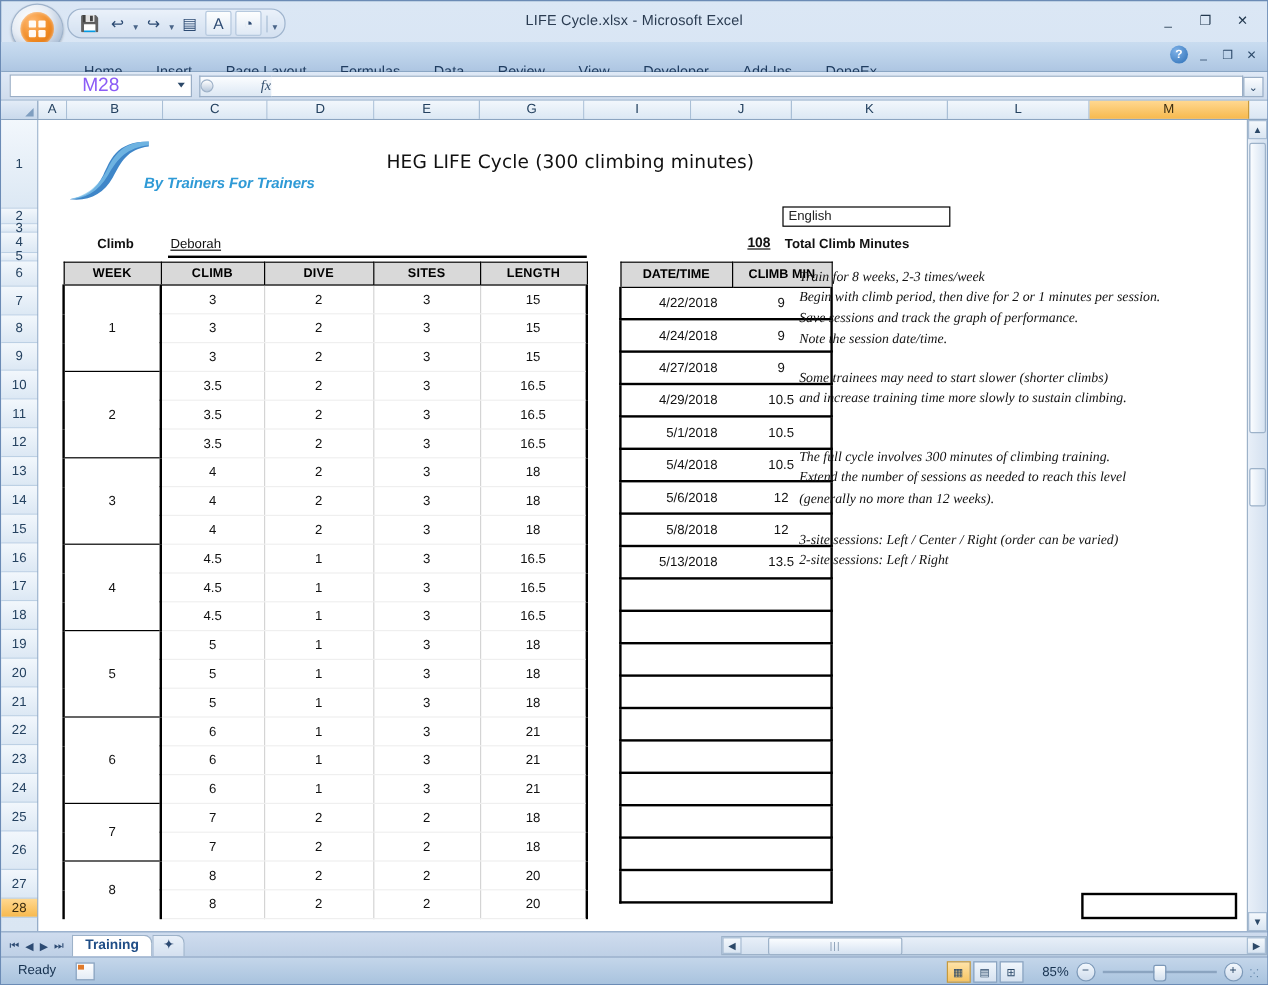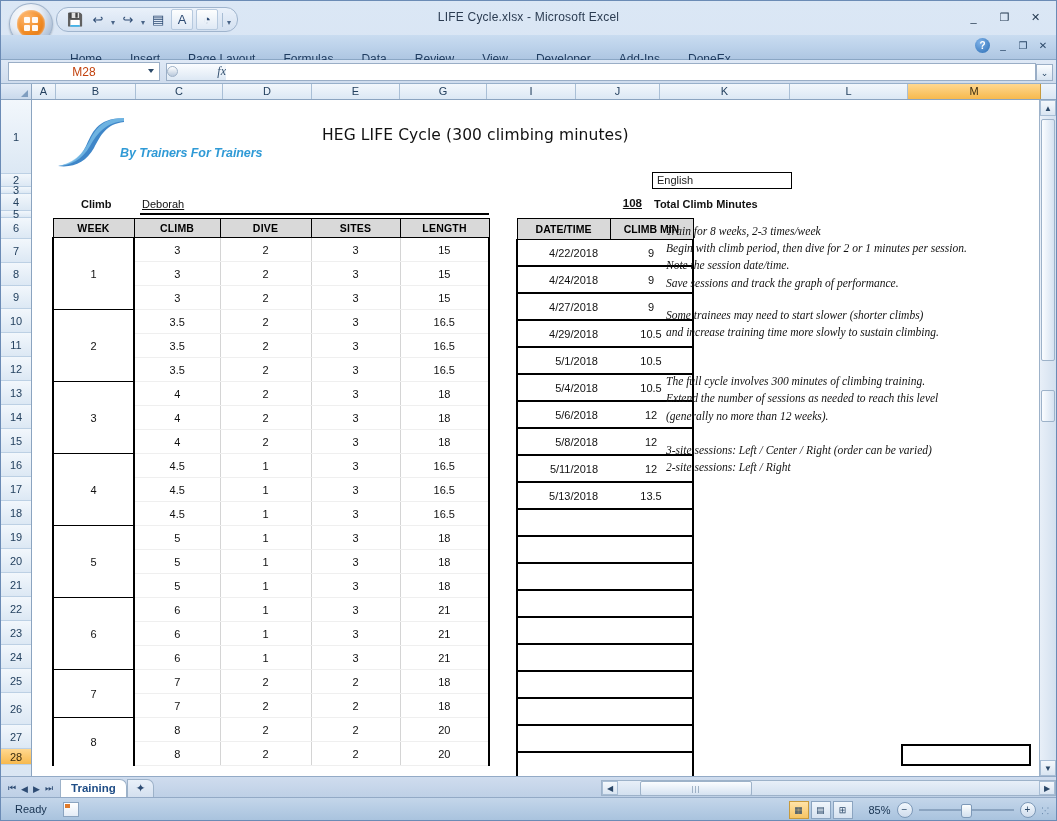--- a/index.html
+++ b/index.html
@@ -73,21 +73,21 @@
   .fbar{
     position:relative;height:23px;
     background:linear-gradient(to bottom,#dfe9f6,#cfdced);
     border-bottom:1px solid #98b0ca;
     display:flex;align-items:center;
   }
   .namebox{
     width:150px;height:17px;margin-left:7px;background:#fff;border:1px solid #9aaec6;
     display:flex;align-items:center;justify-content:center;position:relative;
   }
-  .namebox span{font-size:12px;color:#c2410c;}
+  .namebox span{font-size:16px;color:#8b5cf6;}
   .nb-caret{position:absolute;right:5px;top:6px;width:0;height:0;
     border-left:3.5px solid transparent;border-right:3.5px solid transparent;border-top:4px solid #2b4868;}
   .fxgroup{display:flex;align-items:center;margin-left:6px;gap:0;}
   .fx-pill{
     width:60px;height:18px;border:1px solid #9aaec6;border-right:none;
     background:linear-gradient(to bottom,#fbfdff,#dde8f4);
     display:flex;align-items:center;justify-content:space-between;padding:0 0;box-sizing:border-box;
   }
   .fx-dot{width:9px;height:9px;border-radius:50%;background:linear-gradient(to bottom,#fff,#b9c9dc);border:1px solid #9fb2c8;}
   .fx-lbl{font-family:"Liberation Serif",serif;font-style:italic;font-size:12px;color:#33506f;}
@@ -562,24 +562,20 @@
             </tr>
         <tr>
               <td class="lv ldt lcol-l">5/6/2018</td>
               <td class="lv lcm lcol-r">12</td>
             </tr>
         <tr>
               <td class="lv ldt lcol-l">5/8/2018</td>
               <td class="lv lcm lcol-r">12</td>
             </tr>
         <tr>
-              <td class="lv ldt lcol-l">5/11/2018</td>
-              <td class="lv lcm lcol-r">12</td>
-            </tr>
-        <tr>
               <td class="lv ldt lcol-l">5/13/2018</td>
               <td class="lv lcm lcol-r">13.5</td>
             </tr>
         <tr>
               <td class="lv ldt lcol-l"></td>
               <td class="lv lcm lcol-r"></td>
             </tr>
         <tr>
               <td class="lv ldt lcol-l"></td>
               <td class="lv lcm lcol-r"></td>
@@ -616,22 +612,22 @@
               <td class="lv ldt lcol-l"></td>
               <td class="lv lcm lcol-r"></td>
             </tr>
 
       </tbody>
         </table>
 
       <div class="notes">
         <p>Train for 8 weeks, 2-3 times/week</p>
         <p>Begin with climb period, then dive for 2 or 1 minutes per session.</p>
+        <p>Save sessions and track the graph of performance.</p>
         <p>Note the session date/time.</p>
-        <p>Save sessions and track the graph of performance.</p>
         <div class="gap"></div>
         <p>Some trainees may need to start slower (shorter climbs)</p>
         <p>and increase training time more slowly to sustain climbing.</p>
         <div class="gap" style="height:32px"></div>
         <p>The full cycle involves 300 minutes of climbing training.</p>
         <p>Extend the number of sessions as needed to reach this level</p>
         <p>(generally no more than 12 weeks).</p>
         <div class="gap" style="height:17px"></div>
         <p>3-site sessions: Left / Center / Right (order can be varied)</p>
         <p>2-site sessions: Left / Right</p>

